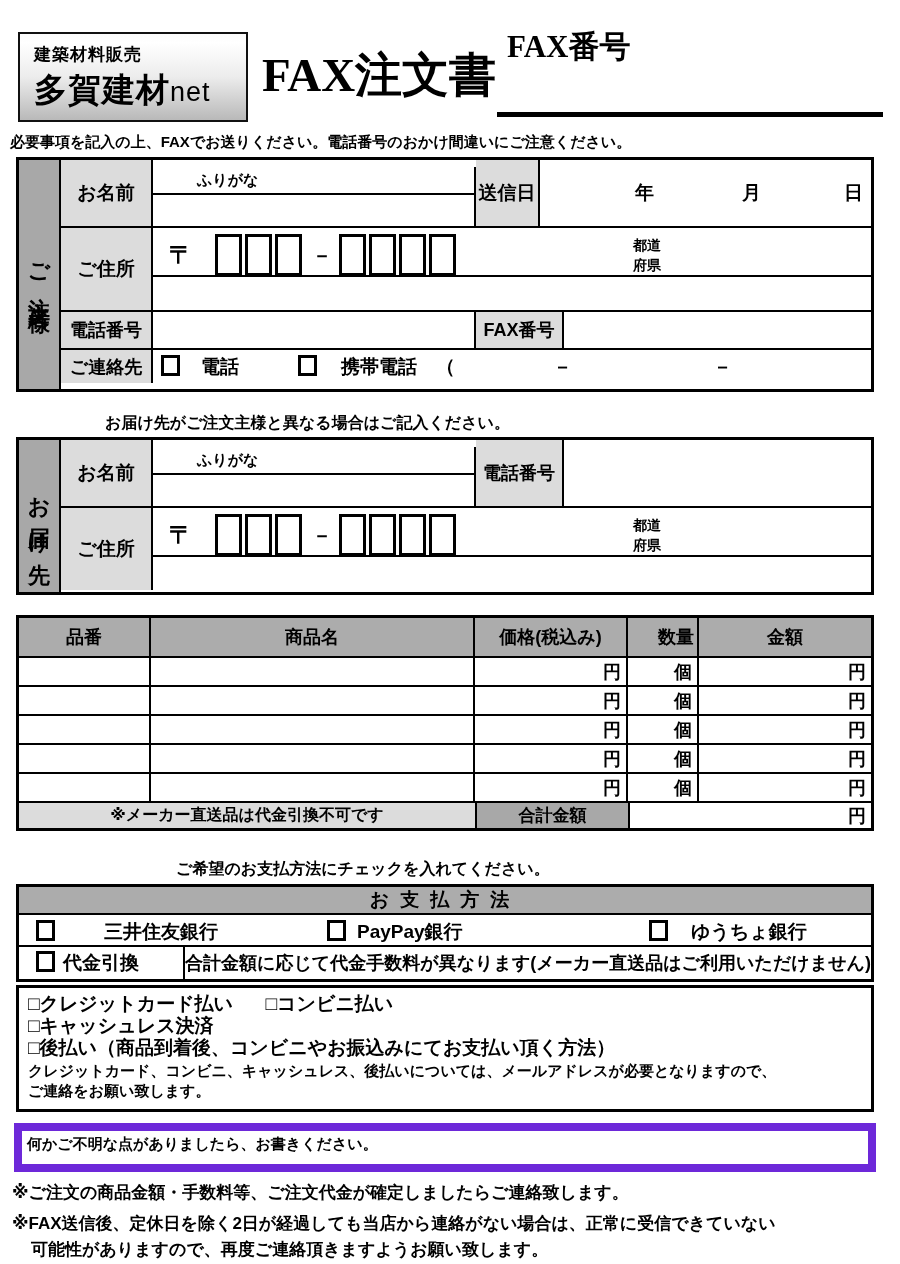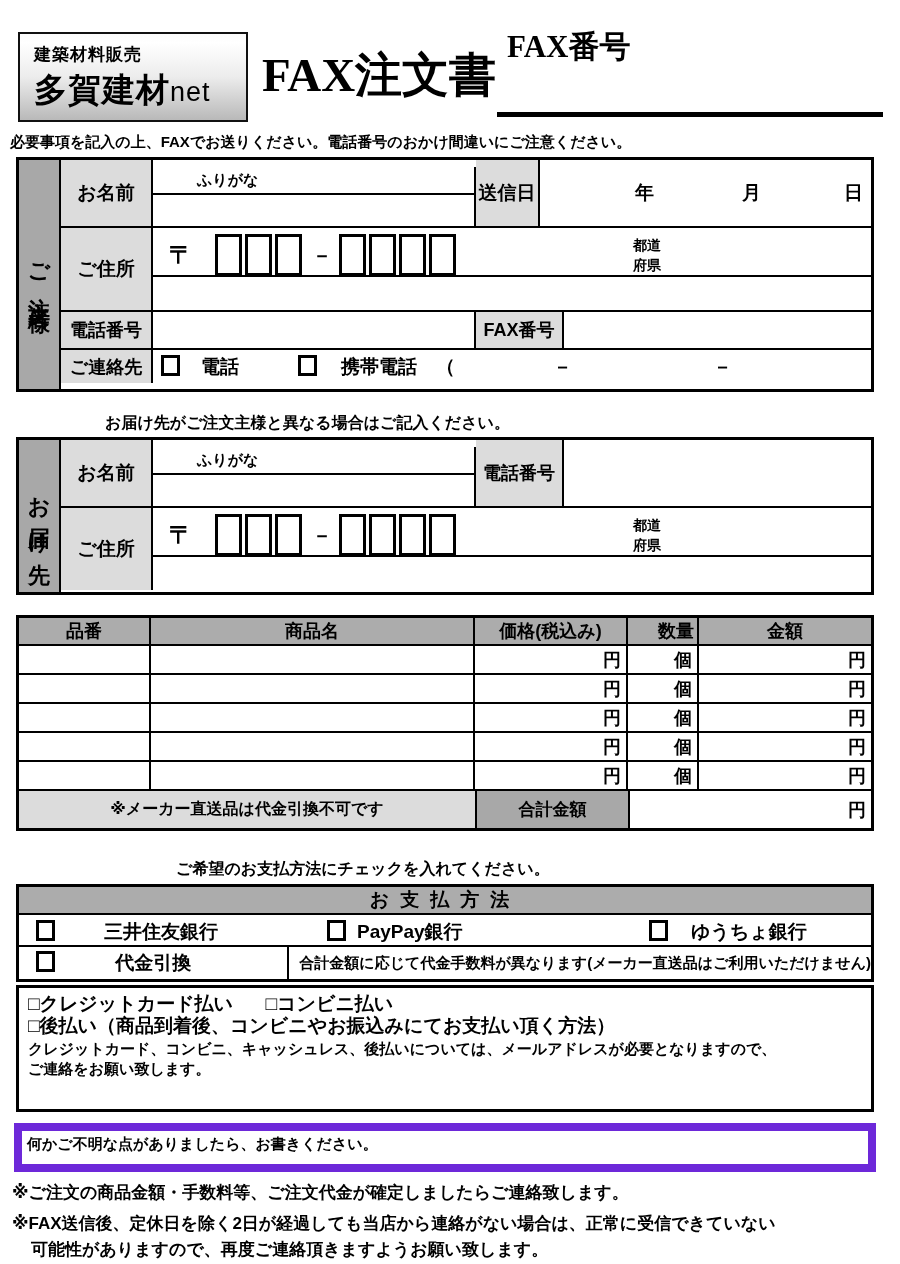--- a/index.html
+++ b/index.html
@@ -176,21 +176,21 @@
             </span>
           </div>
           <div class="fill"></div>
         </div>
       </div>
     </div>
   </div>
 
   <div class="tbl" style="left:16px; top:615px; width:858px; height:216px; flex-direction:column;">
 
-    <div class="trow bb" style="height:28px;text-align:center;">
+    <div class="trow bb" style="height:40px;text-align:center;">
       <div class="ph br" style="width:132px;">品番</div>
       <div class="ph br" style="width:324px;">商品名</div>
       <div class="ph br" style="width:153px;">価格(税込み)</div>
       <div class="ph br" style="width:71px;padding-left:27px;">数量</div>
       <div class="ph" style="flex:1;">金額</div>
     </div>
 
     <div class="trow bb" style="height:29px;">
       <div class="br" style="width:132px;"></div>
       <div class="br" style="width:324px;"></div>
@@ -276,30 +276,31 @@
       <span class="cb" style="position:absolute; left:308px; top:5px;"></span>
       <span class="pay-opt-label" style="position:absolute; left:338px; top:4px;">PayPay銀行</span>
       <span class="cb" style="position:absolute; left:630px; top:5px;"></span>
       <span class="pay-opt-label" style="position:absolute; left:672px; top:4px;">ゆうちょ銀行</span>
     </div>
     <div class="trow" style="flex:1;">
       <div class="br" style="width:292px; position:relative; display:flex; align-items:center; justify-content:center;">
         <span class="cb" style="position:absolute; left:17px; top:4px;"></span>
         <span class="pay-opt-label">代金引換</span>
       </div>
-      <div style="flex:1; display:flex; align-items:center; font-size:15px; padding-left:10px; white-space:nowrap;">合計金額に応じて代金手数料が異なります(メーカー直送品はご利用いただけません)</div>
+      <div style="flex:1; display:flex; align-items:center; font-size:18px; padding-left:0; white-space:nowrap;">合計金額に応じて代金手数料が異なります(メーカー直送品はご利用いただけません)</div>
     </div>
   </div>
 
   <div class="credit-box">
     <div class="credit-line">
       <span>□クレジットカード払い</span>
       <span style="display:inline-block; width:22px;"></span>
       <span>□コンビニ払い</span>
     </div>
+    <div class="credit-line">□キャッシュレス決済</div>
     <div class="credit-line">□後払い（商品到着後、コンビニやお振込みにてお支払い頂く方法）</div>
     <div class="credit-note" style="margin-top:2px;">クレジットカード、コンビニ、キャッシュレス、後払いについては、メールアドレスが必要となりますので、</div>
     <div class="credit-note">ご連絡をお願い致します。</div>
   </div>
 
   <div class="inq-box">
     <div class="inq-label">何かご不明な点がありましたら、お書きください。</div>
   </div>
 
   <div class="fnote" style="left:12px; top:1181px;">※ご注文の商品金額・手数料等、ご注文代金が確定しましたらご連絡致します。</div>

